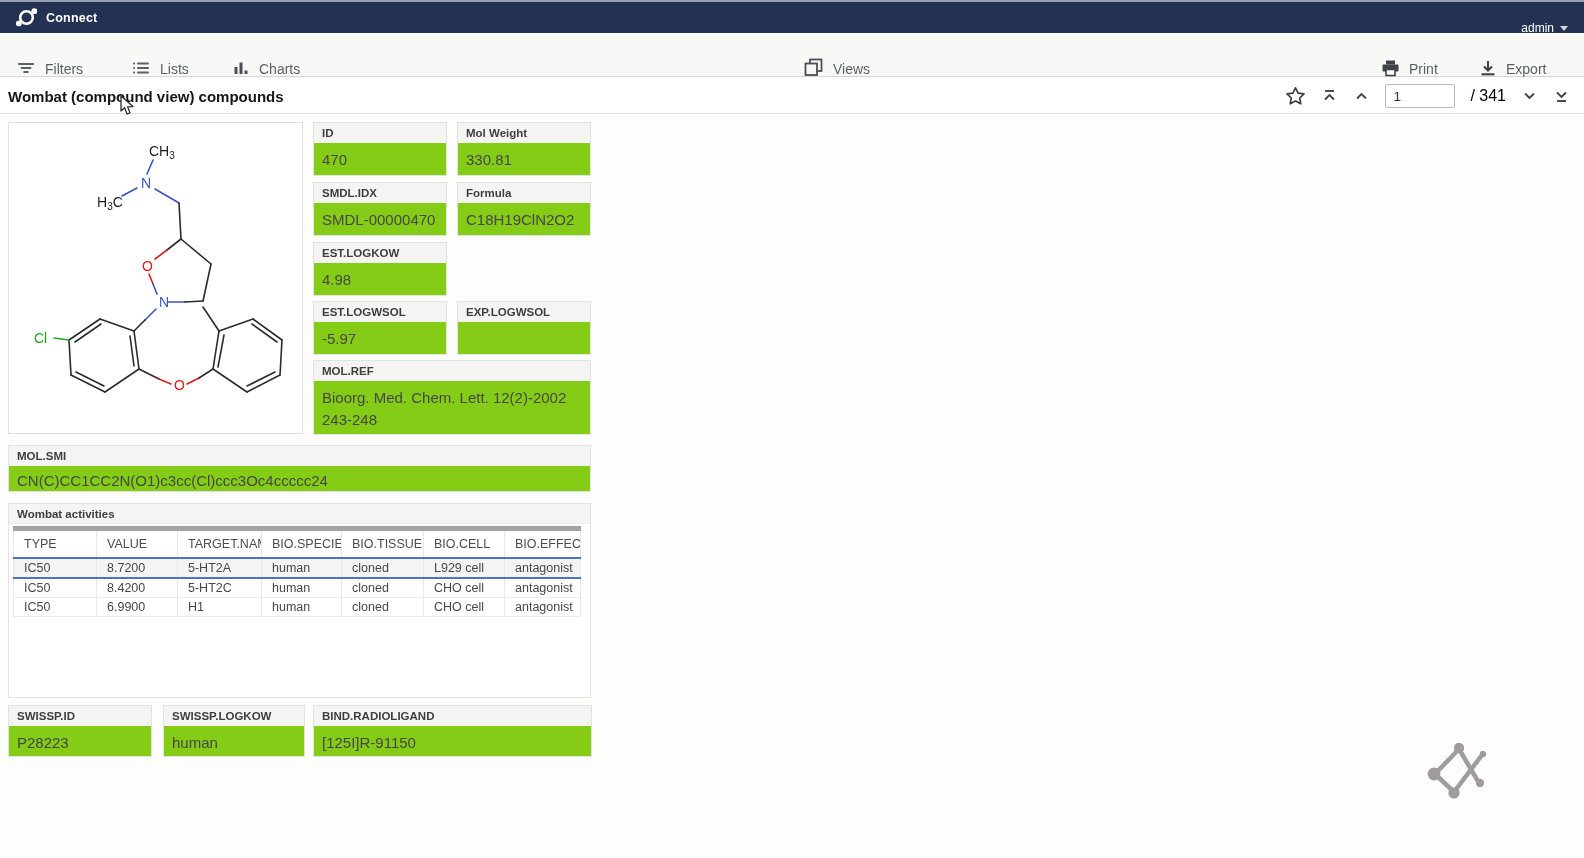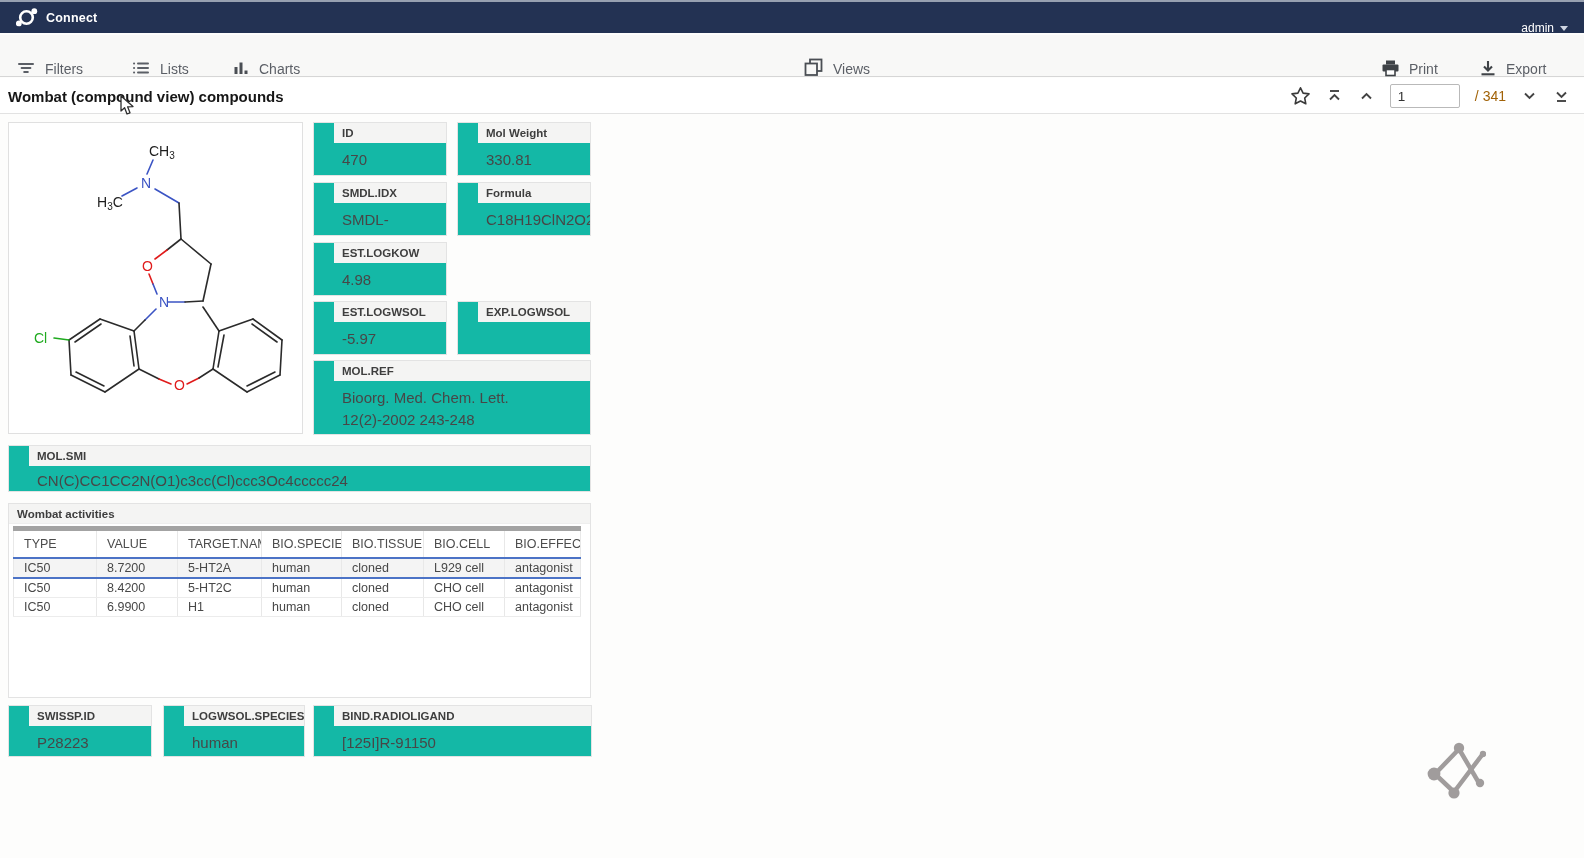--- a/index.html
+++ b/index.html
@@ -27,24 +27,24 @@
 
   
   .pagebar { position:absolute; left:0; top:78px; width:1584px; height:36px; background:#fff;
     border-bottom:1px solid #e2e2e2; }
   .page-title { position:absolute; left:8px; top:0; height:36px; display:flex; align-items:center;
     font-size:15px; font-weight:bold; color:#161616; }
   .pager { position:absolute; right:14px; top:0; height:36px; display:flex; align-items:center; gap:15px; }
   .pager .icon-btn { display:flex; align-items:center; cursor:pointer; }
   .rec-input { width:70px; height:24px; border:1px solid #b9b9b9; border-radius:2px;
     font-family:"Liberation Sans", sans-serif; font-size:13.5px; color:#333; padding:0 7px; background:#fff; }
-  .rec-total { font-size:14px; color:#a16207; }
-
-  
-  .field { position:absolute; border:1px solid #e3e3e3; background:#14b8a6; overflow:hidden;padding-left:20px; }
+  .rec-total { font-size:16px; color:#000000; }
+
+  
+  .field { position:absolute; border:1px solid #e3e3e3; background:#84cc16; overflow:hidden; }
   .flabel { background:#f4f4f3; font-size:11.5px; font-weight:bold; color:#3e3e3e;
     padding:4px 8px 3px 8px; height:20px; white-space:nowrap; overflow:hidden; }
   .fvalue { padding:6px 8px; font-size:15px; color:#474747; line-height:1.45; white-space:normal; }
 
   
   .structure { position:absolute; left:8px; top:122px; width:295px; height:312px;
     border:1px solid #e0e0e0; background:#fff; }
 
   
   .activities { position:absolute; left:8px; top:503px; width:583px; height:195px;
@@ -341,21 +341,21 @@
           </tr>
         </tbody>
     </table>
   </div>
 
   <div class="field" style="left:8px; top:705px; width:144px; height:52px;">
     <div class="flabel">SWISSP.ID</div>
     <div class="fvalue">P28223</div>
   </div>
   <div class="field" style="left:163px; top:705px; width:142px; height:52px;">
-    <div class="flabel">LOGWSOL.SPECIES</div>
+    <div class="flabel">SWISSP.LOGKOW</div>
     <div class="fvalue">human</div>
   </div>
   <div class="field" style="left:313px; top:705px; width:279px; height:52px;">
     <div class="flabel">BIND.RADIOLIGAND</div>
     <div class="fvalue">[125I]R-91150</div>
   </div>
 
   <svg class="watermark" width="60" height="62" viewBox="0 0 60 62">
     <g stroke="#908c8c" stroke-width="4.5" stroke-linecap="round" fill="#908c8c">
       <line x1="33" y1="11" x2="9" y2="36"></line>

